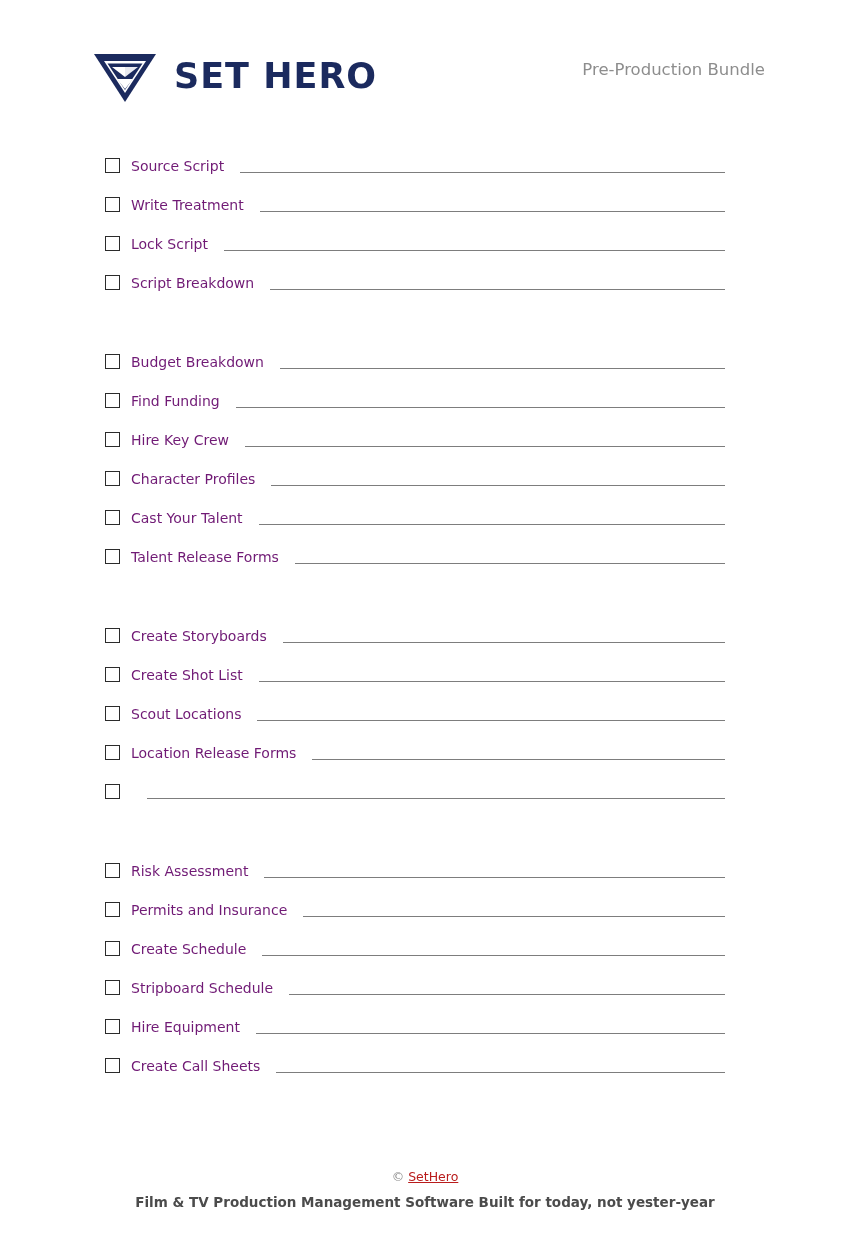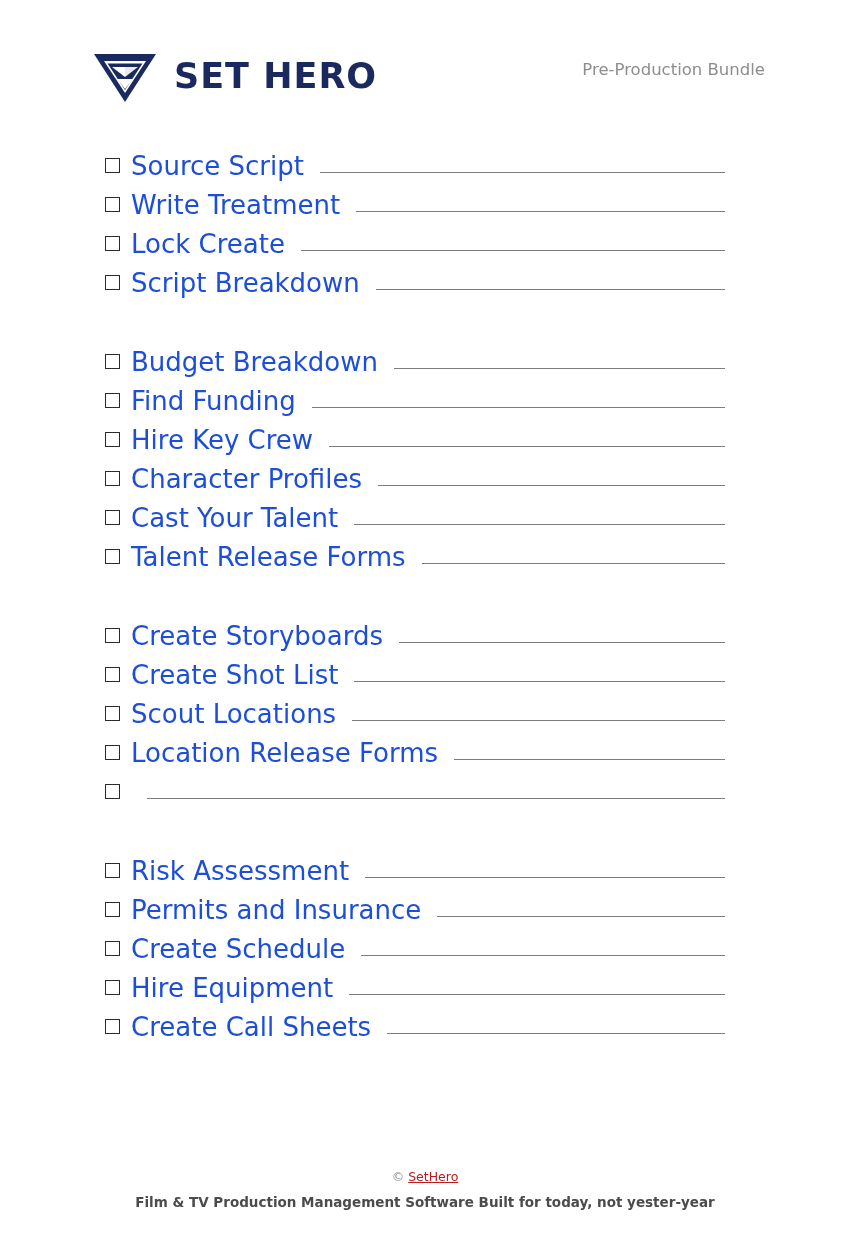--- a/index.html
+++ b/index.html
@@ -94,22 +94,22 @@
   .checkbox {
     width: 15px;
     height: 15px;
     border: 1.5px solid #2b2b2b;
     box-sizing: border-box;
     flex: 0 0 auto;
     margin-right: 11px;
     background: #fff;
   }
   .row-label {
-    font-size: 26px;
-    color: #1d4ed8;
+    font-size: 14px;
+    color: #701a75;
     white-space: nowrap;
     font-family: "DejaVu Sans", sans-serif;
     line-height: 1;
   }
   .row-line {
     flex: 1 1 auto;
     border-bottom: 1.2px solid #7d7d7d;
     margin-left: 16px;
     margin-right: 125px;
     height: 1px;
@@ -171,21 +171,21 @@
           <span class="row-label">Source Script</span>
           <span class="row-line"></span>
         </div>
         <div class="row">
           <span class="checkbox"></span>
           <span class="row-label">Write Treatment</span>
           <span class="row-line"></span>
         </div>
         <div class="row">
           <span class="checkbox"></span>
-          <span class="row-label">Lock Create</span>
+          <span class="row-label">Lock Script</span>
           <span class="row-line"></span>
         </div>
         <div class="row">
           <span class="checkbox"></span>
           <span class="row-label">Script Breakdown</span>
           <span class="row-line"></span>
         </div>
       </div>
       <div class="group">
         <div class="row">
@@ -252,20 +252,25 @@
           <span class="row-line"></span>
         </div>
         <div class="row">
           <span class="checkbox"></span>
           <span class="row-label">Permits and Insurance</span>
           <span class="row-line"></span>
         </div>
         <div class="row">
           <span class="checkbox"></span>
           <span class="row-label">Create Schedule</span>
+          <span class="row-line"></span>
+        </div>
+        <div class="row">
+          <span class="checkbox"></span>
+          <span class="row-label">Stripboard Schedule</span>
           <span class="row-line"></span>
         </div>
         <div class="row">
           <span class="checkbox"></span>
           <span class="row-label">Hire Equipment</span>
           <span class="row-line"></span>
         </div>
         <div class="row">
           <span class="checkbox"></span>
           <span class="row-label">Create Call Sheets</span>

